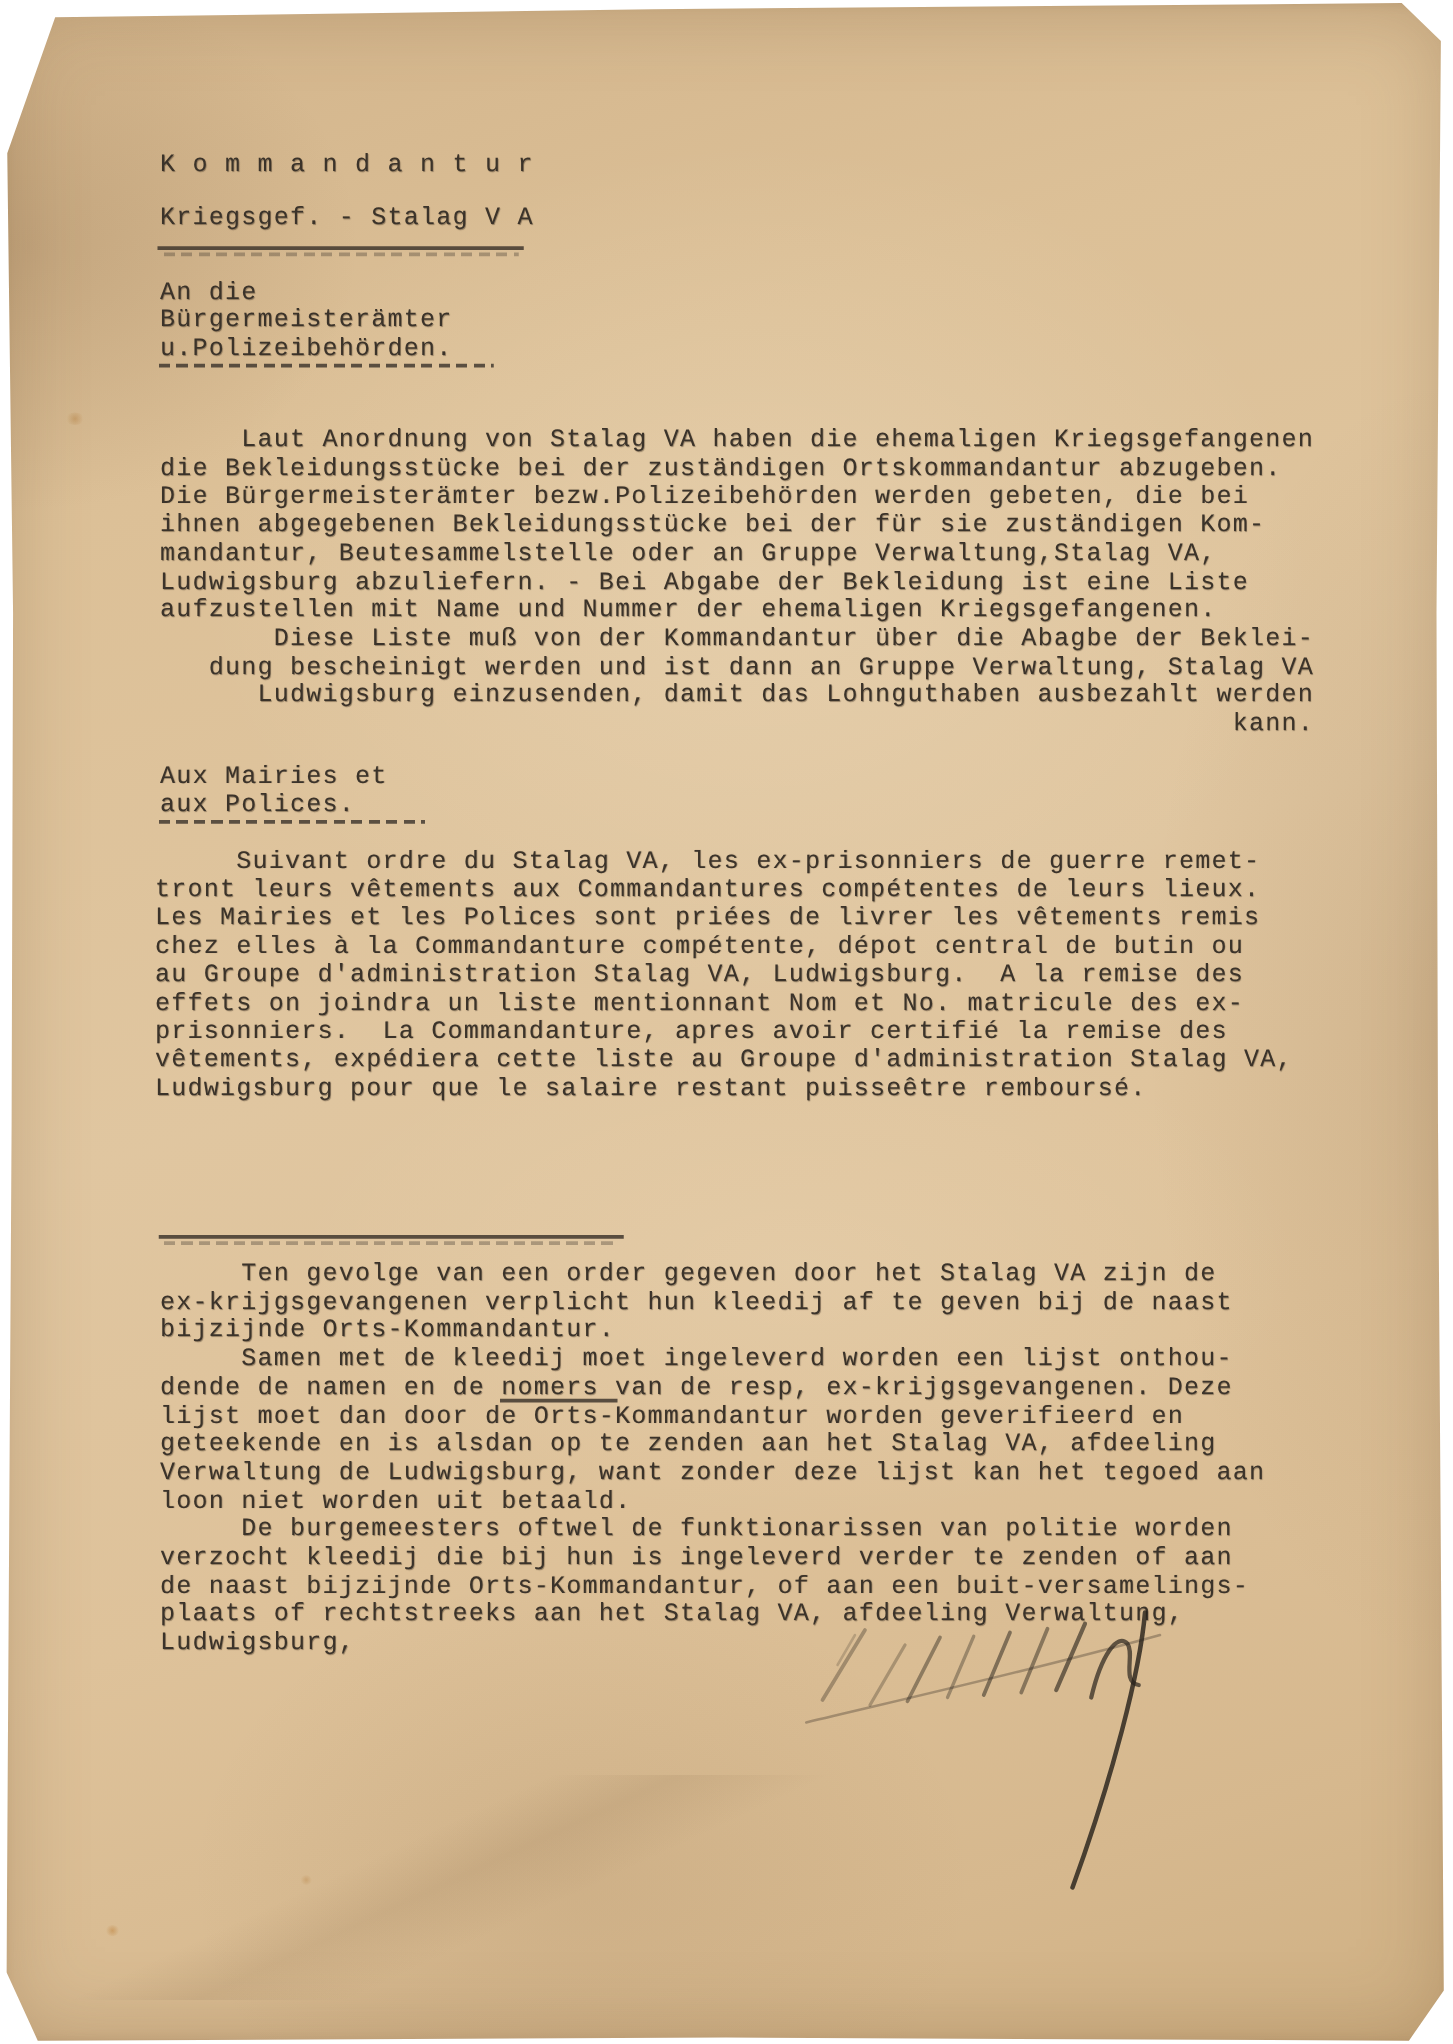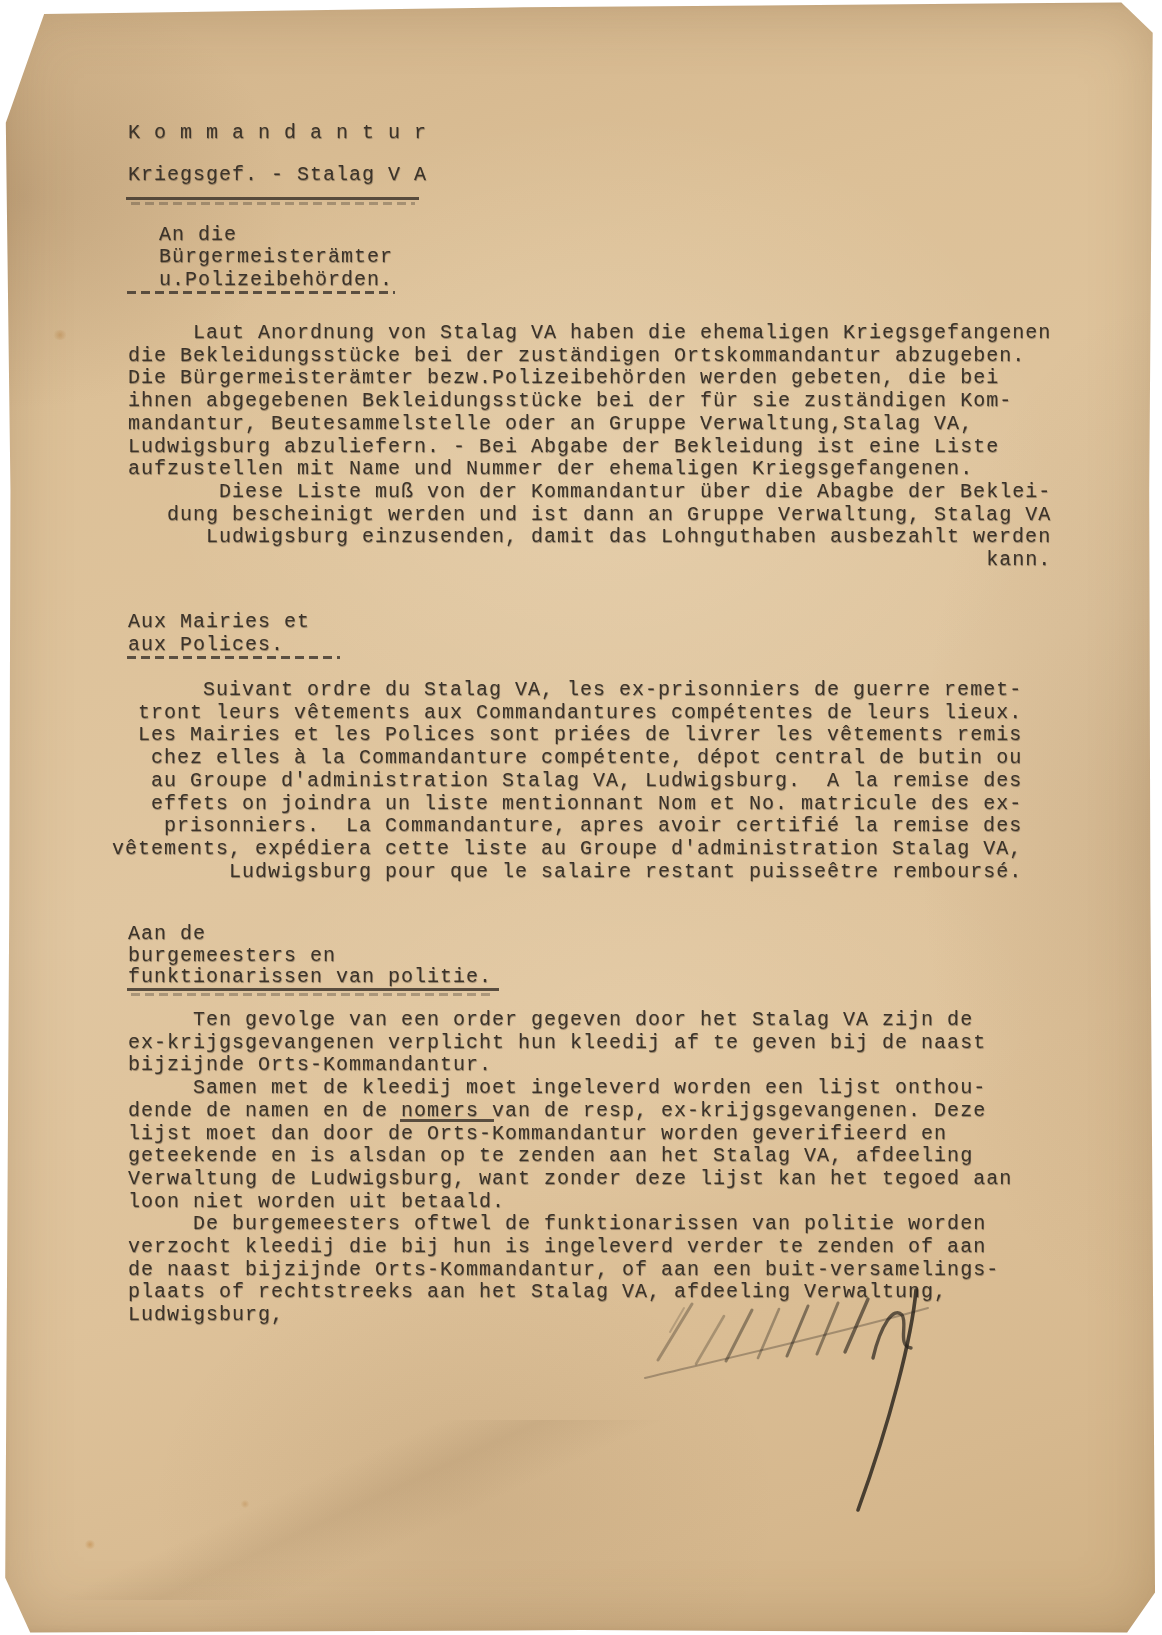--- a/index.html
+++ b/index.html
@@ -38,21 +38,21 @@
   }
   .typed{
     position:absolute;
     white-space:pre;
     font-size:20px;
     letter-spacing:1px;
     line-height:22.7px;
     color:#3b332a;
     text-shadow:0.5px 0.6px 0.7px rgba(55,42,28,.45);
   }
-  .lh-address{line-height:22.3px;margin-left:31px;}
+  .lh-address{line-height:22.3px;}
   .lh-nladdr{line-height:21.5px;}
   .lh-sig{line-height:24.8px;}
   .rule{position:absolute;background:#3a322a;height:2.5px;opacity:.82;}
   .rule.dashed{
     height:3px;background:repeating-linear-gradient(90deg,#3a322a 0 9px,transparent 9px 14px);
     opacity:.8;
   }
   .rule.echo{opacity:.33;}
   .sig-svg{position:absolute;pointer-events:none;}
   .sig-svg path{fill:none;stroke:#241f19;stroke-linecap:round;}
@@ -70,48 +70,45 @@
     <div class="typed" style="left:128px;top:122px;">K o m m a n d a n t u r</div>
     <div class="typed" style="left:128px;top:164px;">Kriegsgef. - Stalag V A</div>
     <div class="rule" style="left:126px;top:197px;width:293px;"></div>
     <div class="rule dashed echo" style="left:131px;top:202px;width:284px;"></div>
 
     <div class="typed lh-address" style="left:128px;top:224px;">An die
 Bürgermeisterämter
 u.Polizeibehörden.</div>
     <div class="rule dashed" style="left:127px;top:291px;width:268px;"></div>
 
-    <div class="typed" style="left:128px;top:322px;"><span style="display:block;">     Laut Anordnung von Stalag VA haben die ehemaligen Kriegsgefangenen
+    <div class="typed" style="left:128px;top:322px;"><span style="display:block;margin-top:20px;">     Laut Anordnung von Stalag VA haben die ehemaligen Kriegsgefangenen
 die Bekleidungsstücke bei der zuständigen Ortskommandantur abzugeben.
 Die Bürgermeisterämter bezw.Polizeibehörden werden gebeten, die bei
 ihnen abgegebenen Bekleidungsstücke bei der für sie zuständigen Kom-
 mandantur, Beutesammelstelle oder an Gruppe Verwaltung,Stalag VA,
 Ludwigsburg abzuliefern. - Bei Abgabe der Bekleidung ist eine Liste
 aufzustellen mit Name und Nummer der ehemaligen Kriegsgefangenen.</span><span style="display:block;text-align:right;">     Diese Liste muß von der Kommandantur über die Abagbe der Beklei-
 dung bescheinigt werden und ist dann an Gruppe Verwaltung, Stalag VA
 Ludwigsburg einzusenden, damit das Lohnguthaben ausbezahlt werden
 kann.</span></div>
 
     <div class="typed" style="left:128px;top:611px;">Aux Mairies et
 aux Polices.</div>
     <div class="rule dashed" style="left:127px;top:656px;width:213px;"></div>
 
-    <div class="typed" style="left:112px;top:679px;text-align:right;">     Suivant ordre du Stalag VA, les ex-prisonniers de guerre remet-
+    <div class="typed" style="left:124px;top:679px;">     Suivant ordre du Stalag VA, les ex-prisonniers de guerre remet-
 tront leurs vêtements aux Commandantures compétentes de leurs lieux.
 Les Mairies et les Polices sont priées de livrer les vêtements remis
 chez elles à la Commandanture compétente, dépot central de butin ou
 au Groupe d'administration Stalag VA, Ludwigsburg.  A la remise des
 effets on joindra un liste mentionnant Nom et No. matricule des ex-
 prisonniers.  La Commandanture, apres avoir certifié la remise des
 vêtements, expédiera cette liste au Groupe d'administration Stalag VA,
 Ludwigsburg pour que le salaire restant puisseêtre remboursé.</div>
 
-    <div class="typed lh-nladdr" style="left:128px;top:923px;">Aan de
-burgemeesters en
-funktionarissen van politie.</div>
     <div class="rule" style="left:127px;top:988px;width:372px;"></div>
     <div class="rule dashed echo" style="left:131px;top:993px;width:360px;"></div>
 
     <div class="typed" style="left:128px;top:1009px;"><span style="display:block;">     Ten gevolge van een order gegeven door het Stalag VA zijn de
 ex-krijgsgevangenen verplicht hun kleedij af te geven bij de naast
 bijzijnde Orts-Kommandantur.</span><span style="display:block;">     Samen met de kleedij moet ingeleverd worden een lijst onthou-
 dende de namen en de nomers van de resp, ex-krijgsgevangenen. Deze
 lijst moet dan door de Orts-Kommandantur worden geverifieerd en
 geteekende en is alsdan op te zenden aan het Stalag VA, afdeeling
 Verwaltung de Ludwigsburg, want zonder deze lijst kan het tegoed aan

